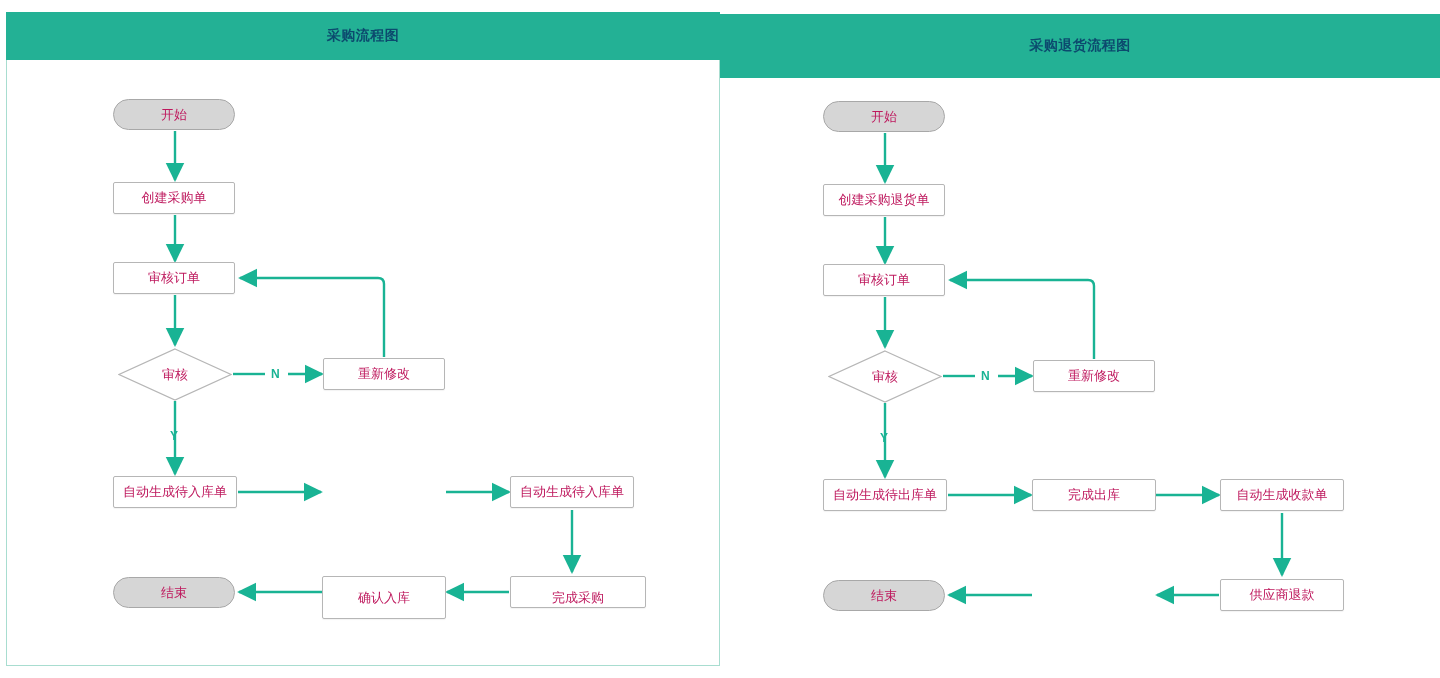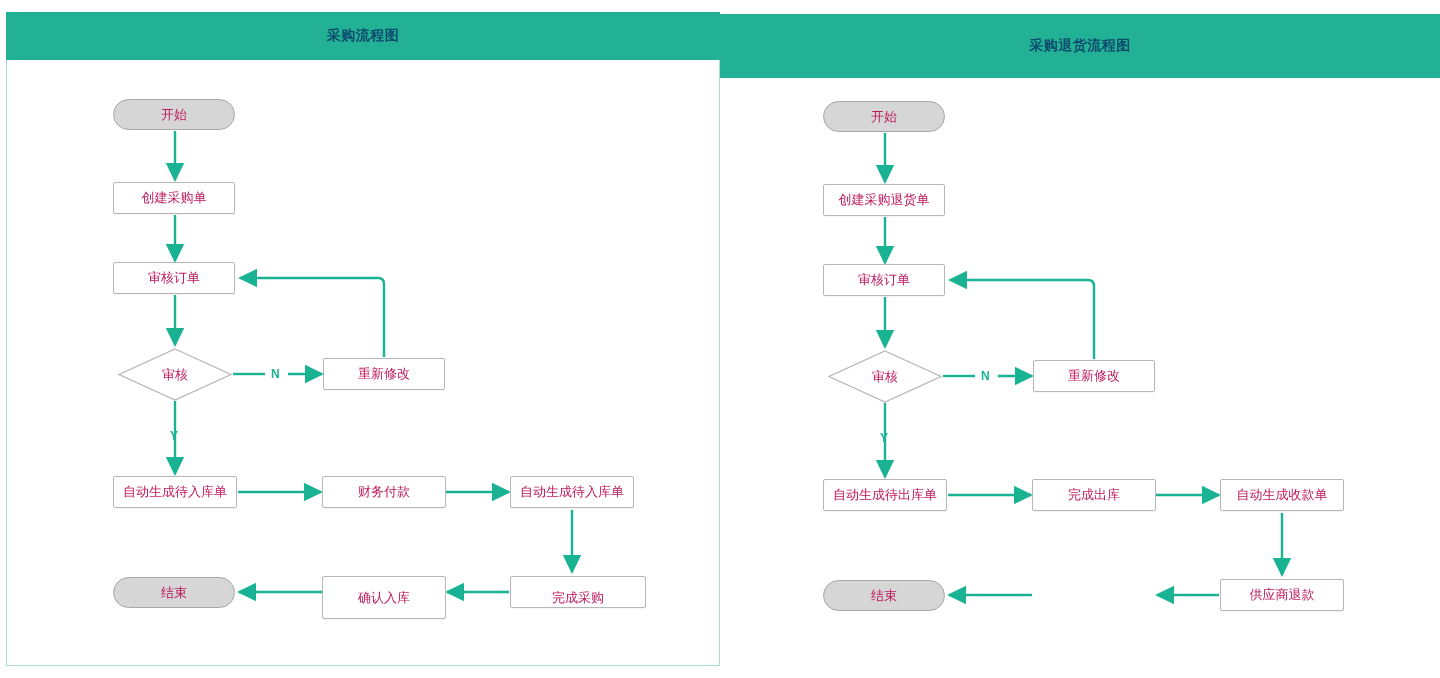--- a/index.html
+++ b/index.html
@@ -108,23 +108,20 @@
   <div class="edge-label" style="left:170px;top:429px;">Y</div>
 
   <div class="node process" style="left:323px;top:358px;width:122px;height:32px;">
     <span class="label">重新修改</span>
   </div>
 
   <div class="node process" style="left:113px;top:476px;width:124px;height:32px;">
     <span class="label">自动生成待入库单</span>
   </div>
 
-  <div class="node process" style="left:322px;top:476px;width:124px;height:32px;">
-    <span class="label">财务付款</span>
-  </div>
 
   <div class="node process" style="left:510px;top:476px;width:124px;height:32px;">
     <span class="label">自动生成待入库单</span>
   </div>
 
   <div class="node process" style="left:510px;top:576px;width:136px;height:32px;align-items:flex-end;">
     <span class="label">完成采购</span>
   </div>
 
   <div class="node process" style="left:322px;top:576px;width:124px;height:43px;">

